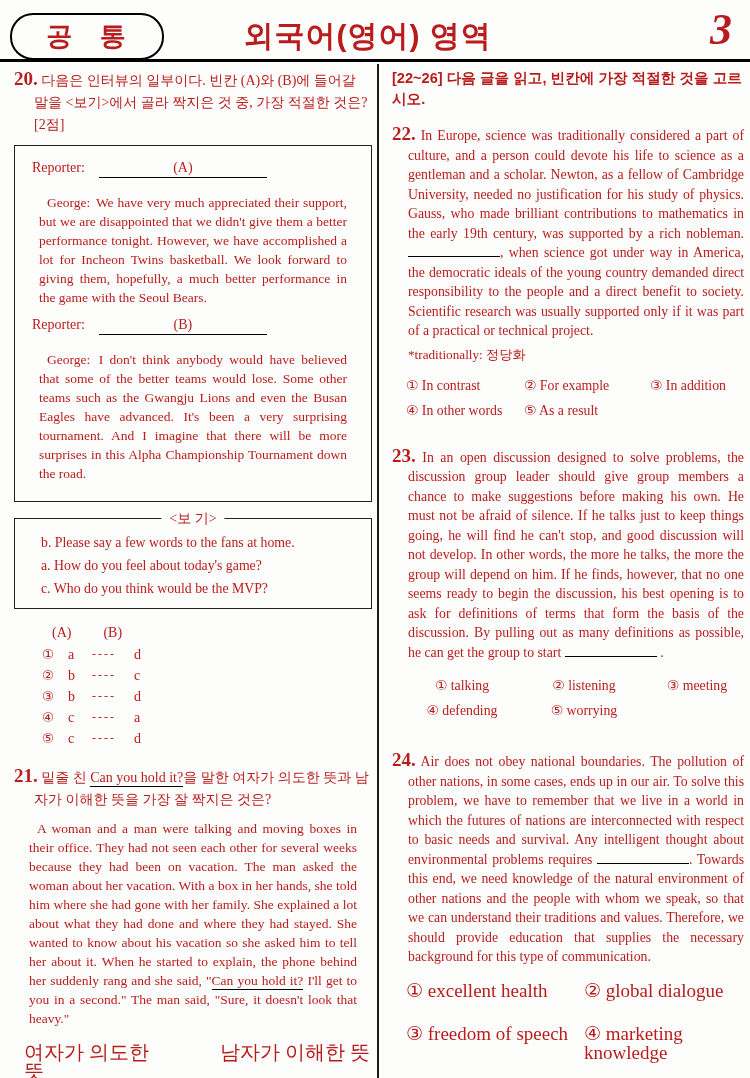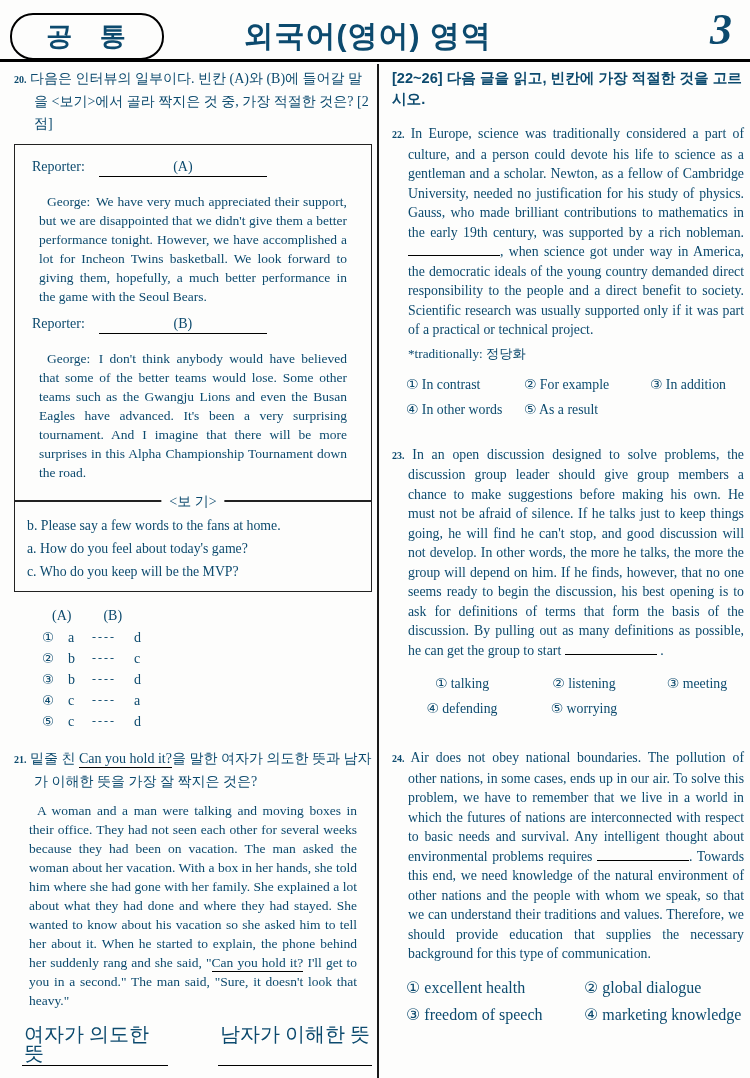--- a/index.html
+++ b/index.html
@@ -1,17 +1,17 @@
 <!DOCTYPE html>
 <html><head>
 <meta charset="utf-8">
 <style>
   html,body{margin:0;padding:0;background:#e8e8e8;}
   .page{
-    position:relative;width:750px;height:1078px;background:#fdfdfc;color:#0c4a6e;
+    position:relative;width:750px;height:1078px;background:#fdfdfc;color:#b91c1c;
     font-family:"Liberation Serif","DejaVu Serif","DejaVu Sans",serif;
     overflow:hidden;
   }
   
   .badge{
     position:absolute;left:10px;top:13px;width:150px;height:43px;
     border:2.5px solid #000;border-radius:23px;
     display:flex;align-items:center;justify-content:center;
     font-weight:bold;font-size:26px;white-space:pre;letter-spacing:2px;
   }
@@ -27,35 +27,35 @@
   }
   .hrule{position:absolute;left:0;right:0;top:59px;height:3px;background:#000;}
   .vdivider{position:absolute;left:377px;top:64px;width:2px;bottom:0;background:#1a1a1a;}
 
   
   .col{position:absolute;top:68px;font-size:13.5px;line-height:19px;}
   .col-left{left:14px;width:358px;}
   .col-right{left:392px;width:352px;}
 
   .qhead{padding-left:20px;text-indent:-20px;font-size:14px;line-height:22px;}
-  .qnum{font-weight:bold;font-size:10px;}
+  .qnum{font-weight:bold;font-size:19px;}
   .para{margin:15px;text-align:justify;}
   .eng{text-indent:8px;}
   .uline{border-bottom:1.2px solid #000;padding-bottom:1px;}
   .blank{display:inline-block;width:92px;border-bottom:1.2px solid #000;height:11px;}
 
   
   .dlgbox{border:1.6px solid #222;margin-top:9px;padding:8px 9px 18px 9px;}
   .repline{margin:4px 0 6px 8px;font-size:14px;}
   .ansline{display:inline-block;width:168px;border-bottom:1.4px solid #000;text-align:center;margin-left:14px;font-size:14px;}
   .speaker{padding-right:2px;}
   .dlgbox .para{margin-bottom:8px;}
 
   
-  .bogibox{position:relative;border:1.6px solid #222;padding:12px 8px 8px 12px;}
+  .bogibox{position:relative;border:1.6px solid #222;margin-top:16px;padding:12px 8px 8px 26px;}
   .bogilabel{
     position:absolute;top:-10px;left:50%;transform:translateX(-50%);
     background:#fdfdfc;padding:0 8px;font-size:14px;white-space:pre;
   }
   .bogi-item{font-size:13.8px;line-height:23px;}
 
   
   .abhead{margin:14px 0 2px 38px;display:flex;gap:32px;font-size:14px;}
   .c20row{display:grid;grid-template-columns:26px 24px 42px 20px;margin-left:28px;line-height:21px;font-size:14px;}
   .cnum{font-family:"DejaVu Sans",sans-serif;font-size:13.5px;}
@@ -71,21 +71,21 @@
   
   .instr{
     font-family:"Liberation Sans","DejaVu Sans",sans-serif;
     font-weight:bold;font-size:14.6px;line-height:21px;
   }
   .qpara{margin:0;text-align:justify;padding-left:16px;text-indent:-16px;font-size:13.8px;line-height:19.5px;}
   .qblock{margin-top:14px;}
   .footnote{margin:4px 0 0 16px;font-size:13.2px;}
   .choices22{display:grid;grid-template-columns:118px 126px auto;row-gap:6px;margin:12px 0 0 14px;font-size:13.8px;}
   .choices23{display:grid;grid-template-columns:112px 132px auto;row-gap:6px;margin:14px 0 0 14px;font-size:13.8px;text-align:center;}
-  .choices24{display:grid;grid-template-columns:178px auto;row-gap:8px;margin:14px 0 0 14px;font-size:16px;}
+  .choices24{display:grid;grid-template-columns:178px auto;row-gap:24px;margin:14px 0 0 14px;font-size:19px;}
   .gap22{margin-top:26px;}
   .gap24{margin-top:30px;}
 </style>
 </head>
 <body>
 
 <div class="page">
 
   <div class="badge">공   통</div>
   <div class="title">외국어(영어) 영역</div>
@@ -105,21 +105,21 @@
       <div class="repline">
         <span>Reporter:</span><span class="ansline">(B)</span>
       </div>
       <p class="para eng" style="margin-bottom:0;"><span class="speaker">George:</span> <span>I don't think anybody would have believed that some of the better teams would lose. Some other teams such as the Gwangju Lions and even the Busan Eagles have advanced. It's been a very surprising tournament. And I imagine that there will be more surprises in this Alpha Championship Tournament down the road.</span></p>
     </div>
 
     <div class="bogibox">
       <span class="bogilabel">&lt;보 기&gt;</span>
       <div class="bogi-item">b. Please say a few words to the fans at home.</div>
       <div class="bogi-item">a. How do you feel about today's game?</div>
-      <div class="bogi-item">c. Who do you keep will be the MVP?</div>
+      <div class="bogi-item">c. Who do you think would be the MVP?</div>
     </div>
 
     <div class="abhead">
       <span>(A)</span>
       <span>(B)</span>
     </div>
 
     <div class="c20row">
       <span class="cnum">①</span>
         <span>a</span>

